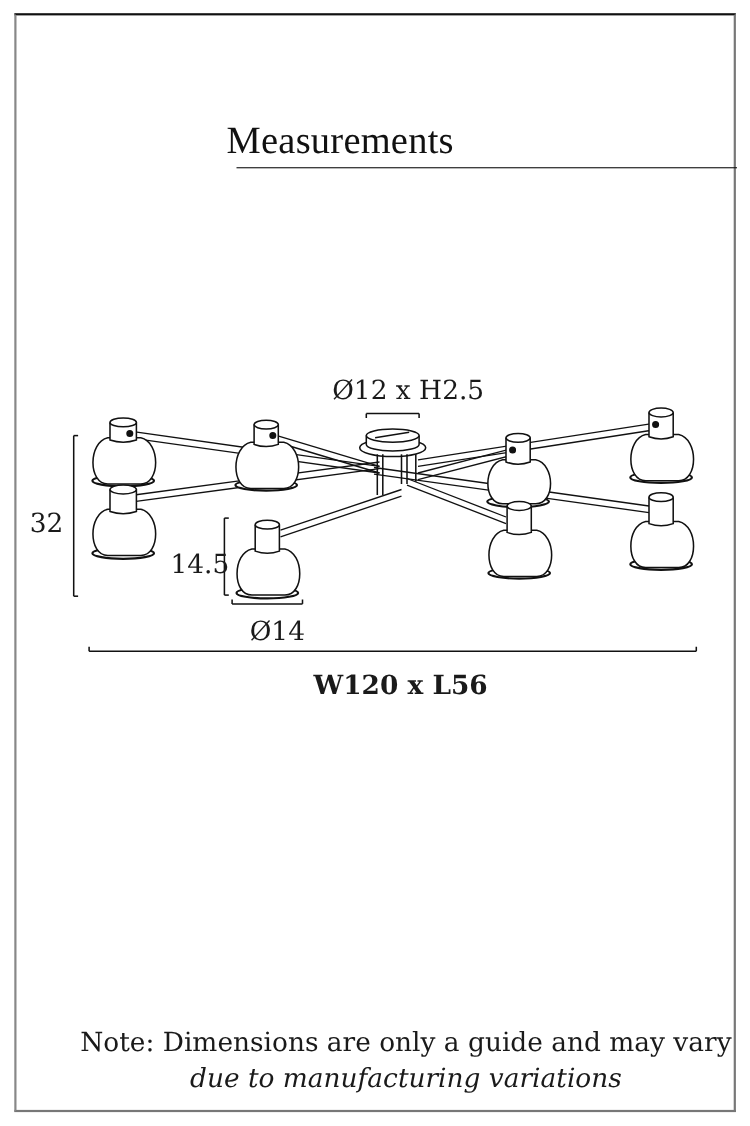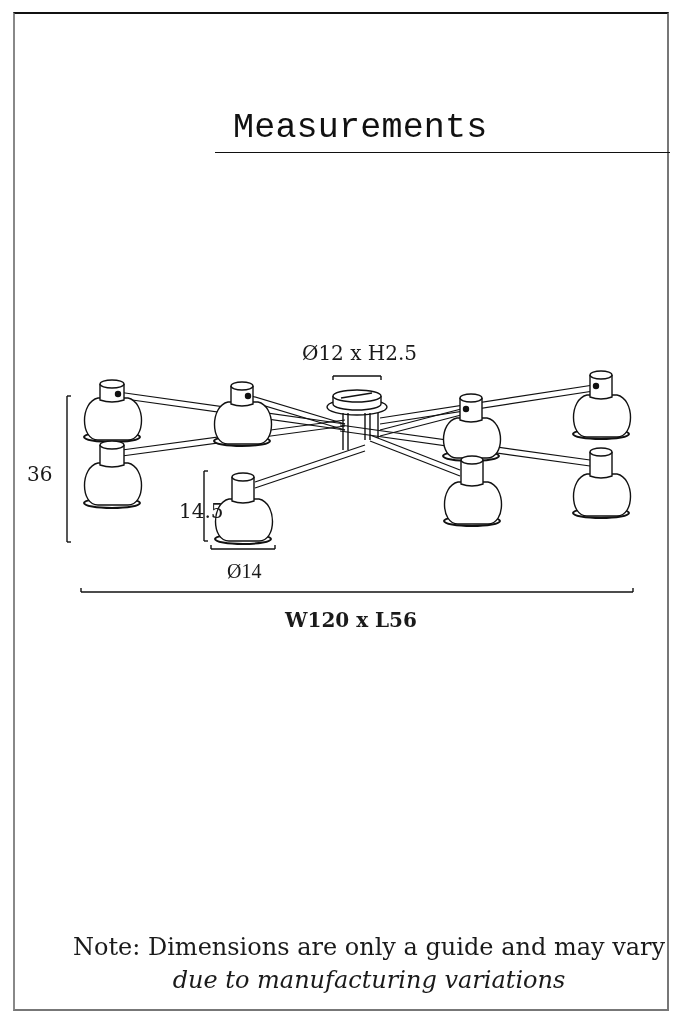--- a/index.html
+++ b/index.html
@@ -1,20 +1,20 @@
 <!DOCTYPE html>
 <html><head>
   <meta charset="utf-8">
   <style>
     html, body { margin: 0; padding: 0; background: #ffffff; }
     body { width: 682px; height: 1024px; position: relative; overflow: hidden; font-family: "DejaVu Serif", serif; color: #1a1a1a; }
     .frame { position: absolute; left: 13px; top: 12px; width: 656px; height: 999px; border-top: 2px solid #111; border-left: 2px solid #888; border-right: 2px solid #777; border-bottom: 2px solid #777; box-sizing: border-box; }
-    .title { position: absolute; left: 233px; top: 108px; font-size: 35px; font-family: Liberation Mono, monospace; letter-spacing: 0.2px; color: #111; white-space: nowrap; }
+    .title { position: absolute; left: 206px; top: 108px; font-size: 35px; font-family: Liberation Serif, serif; letter-spacing: 0.2px; color: #111; white-space: nowrap; }
     .title-rule { position: absolute; left: 215px; top: 152px; width: 455px; height: 1px; background: #111; }
-    .lbl { position: absolute; font-size: 20px; color: #1a1a1a; white-space: nowrap; font-family: "DejaVu Serif", serif; }
+    .lbl { position: absolute; font-size: 24px; color: #1a1a1a; white-space: nowrap; font-family: "DejaVu Serif", serif; }
     .note { position: absolute; left: 0; width: 682px; text-align: center; font-size: 24px; line-height: 33px; color: #1a1a1a; padding-left: 28px; }
     svg.drawing { position: absolute; left: 0; top: 0; }
   </style>
 </head>
 <body>
 
 <div class="frame"></div>
 
 <div class="title">Measurements</div>
 <div class="title-rule"></div>
@@ -128,19 +128,19 @@
     <g fill="#fff">
       <ellipse cx="601" cy="513" rx="28" ry="5" stroke-width="2"></ellipse>
       <path d="M587 474 C569 478 569 516 587 516 L617 516 C635 516 635 478 617 474 Z"></path>
       <path d="M590 452 L590 476 Q601 480 612 476 L612 452"></path>
       <ellipse cx="601" cy="452" rx="11" ry="4"></ellipse>
     </g>
   </g>
 </svg>
 
 <div class="lbl" style="left:302px; top:341px;">Ø12 x H2.5</div>
-<div class="lbl" style="left:27px; top:462px;">36</div>
-<div class="lbl" style="left:155px; top:499px;margin-left:24px;">14.5</div>
-<div class="lbl" style="left:227px; top:560px;font-family:Liberation Serif, serif;">Ø14</div>
+<div class="lbl" style="left:27px; top:462px;">32</div>
+<div class="lbl" style="left:155px; top:499px;">14.5</div>
+<div class="lbl" style="left:227px; top:560px;">Ø14</div>
 <div class="lbl" style="left:285px; top:608px;font-weight:bold;">W120 x L56</div>
 
 <div class="note" style="top:931px;">Note: Dimensions are only a guide and may vary</div>
 <div class="note" style="top:964px;font-style:italic;">due to manufacturing variations</div>
 
 </body></html>

